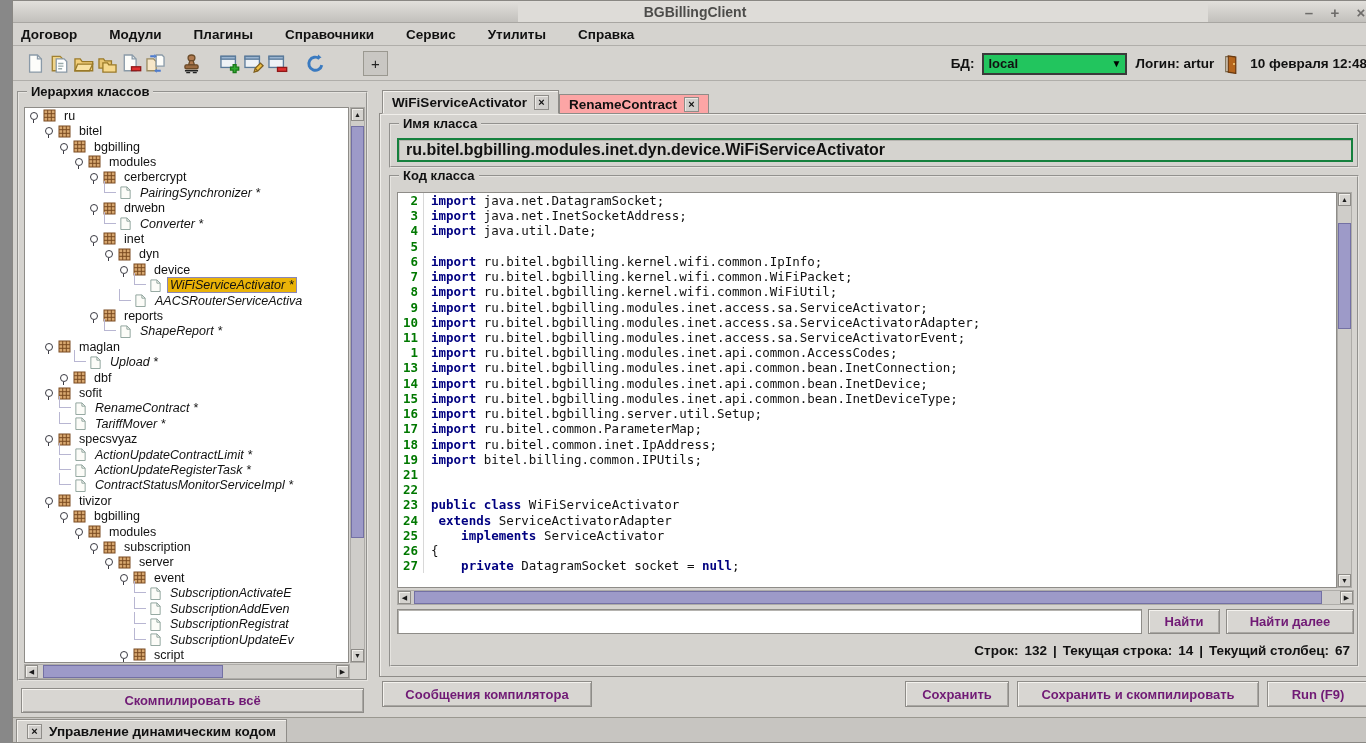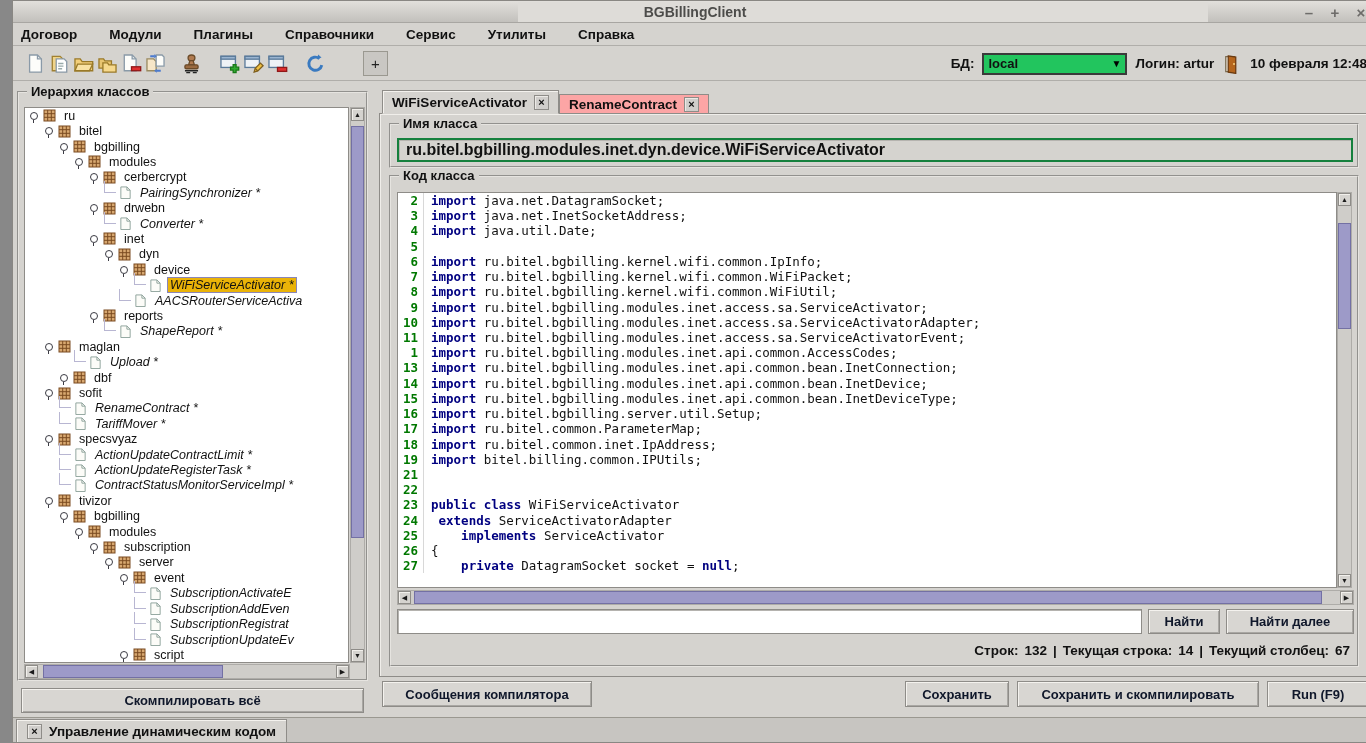--- a/index.html
+++ b/index.html
@@ -63,21 +63,21 @@
   .sb-h{position:absolute;height:15px;background:#cfcdc9;border:1px solid #aeaca8;}
   .sbtn{position:absolute;width:13px;height:13px;background:#d5d3cf;border:1px solid #8e8c88;
         box-shadow:inset 1px 1px 0 #f2f0ec;display:flex;align-items:center;justify-content:center;
         font-size:7px;color:#1a1a1a;line-height:1;}
   .thumb{position:absolute;background-color:#9d9ac8;border:1px solid #7370a4;
          background-image:radial-gradient(#c6c3e6 19%,transparent 21%);background-size:4px 4px;}
   .tree-sb-v{left:331px;top:14px;height:556px;}
   .tree-sb-h{left:5px;top:571px;width:326px;}
   .compile-btn{position:absolute;left:4px;top:603px;width:343px;height:25px;}
   .btn{background:#d8d6d2;border:1px solid #8e8c88;box-shadow:inset 1px 1px 0 #f4f2ee,inset -1px -1px 0 #a9a7a3;
-       font-weight:bold;font-size:13px;font-family:inherit;display:flex;align-items:center;justify-content:center;color:#0f172a;}
+       font-weight:bold;font-size:13px;font-family:inherit;display:flex;align-items:center;justify-content:center;color:#701a75;}
   
   .right-panel{position:absolute;left:362px;top:84px;width:1000px;height:630px;}
   .tabs{position:absolute;left:7px;top:5px;display:flex;align-items:flex-end;height:24px;}
   .tab{height:24px;display:flex;align-items:center;gap:7px;padding:0 9px;font-weight:bold;font-size:13.5px;
        border:1px solid #8e8c88;}
   .tab.active{background:#d5d3cf;border-bottom:1px solid #d5d3cf;box-shadow:inset 1px 1px 0 #f4f2ee;position:relative;z-index:2;}
   .tab.inactive{background:#fca5a5;height:20px;z-index:1;}
   .tclose{width:15px;height:15px;border:1px solid #8e8c88;background:#d0cecb;display:flex;align-items:center;
           justify-content:center;font-size:11px;font-weight:bold;box-shadow:inset 1px 1px 0 #eceae6;}
   .content-panel{position:absolute;left:4px;top:28px;width:992px;height:564px;border:1px solid #8e8c88;

